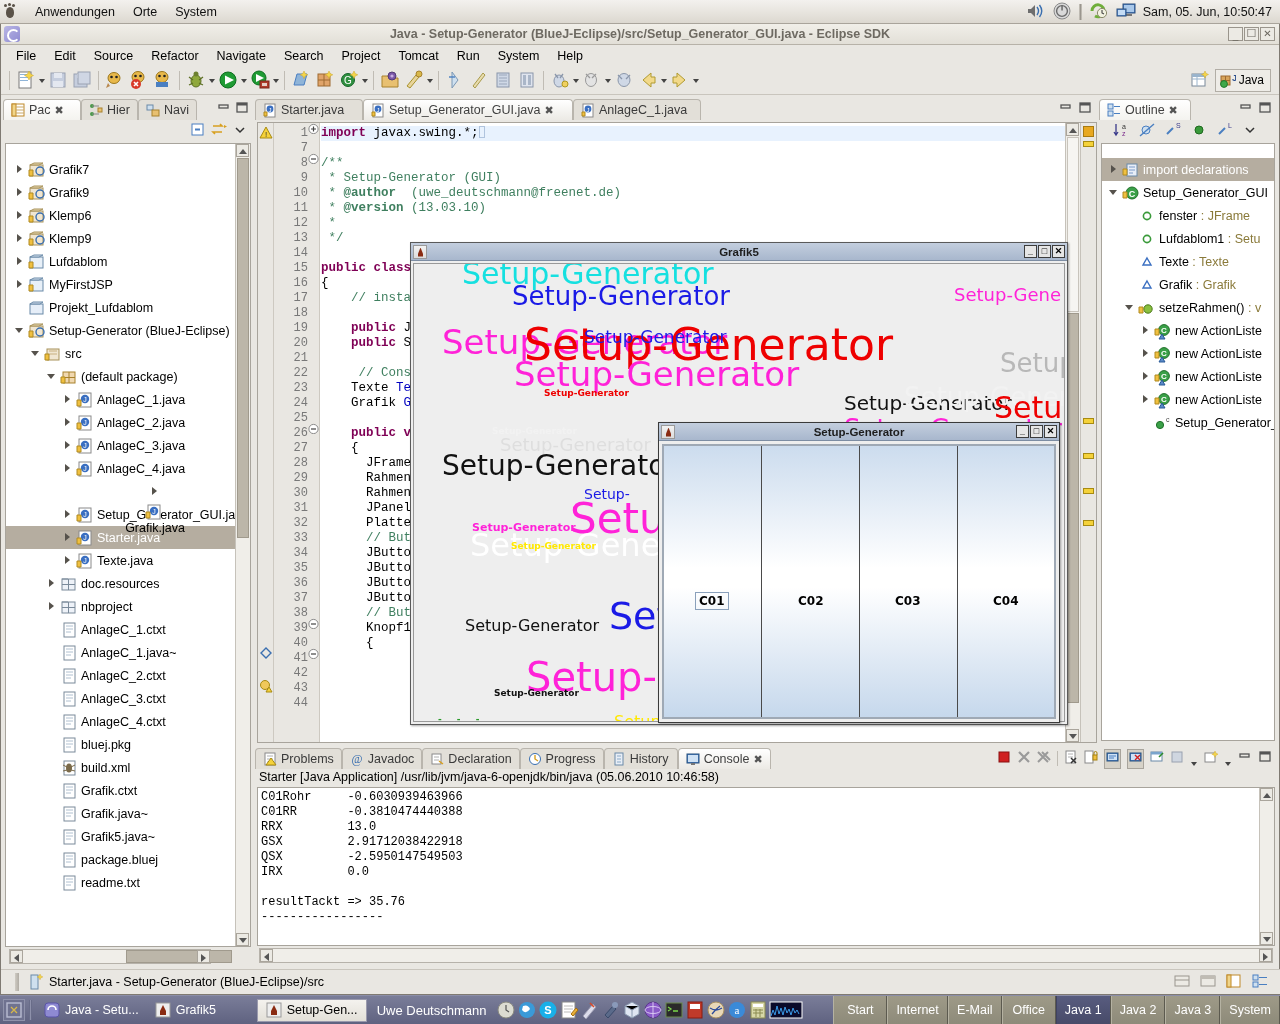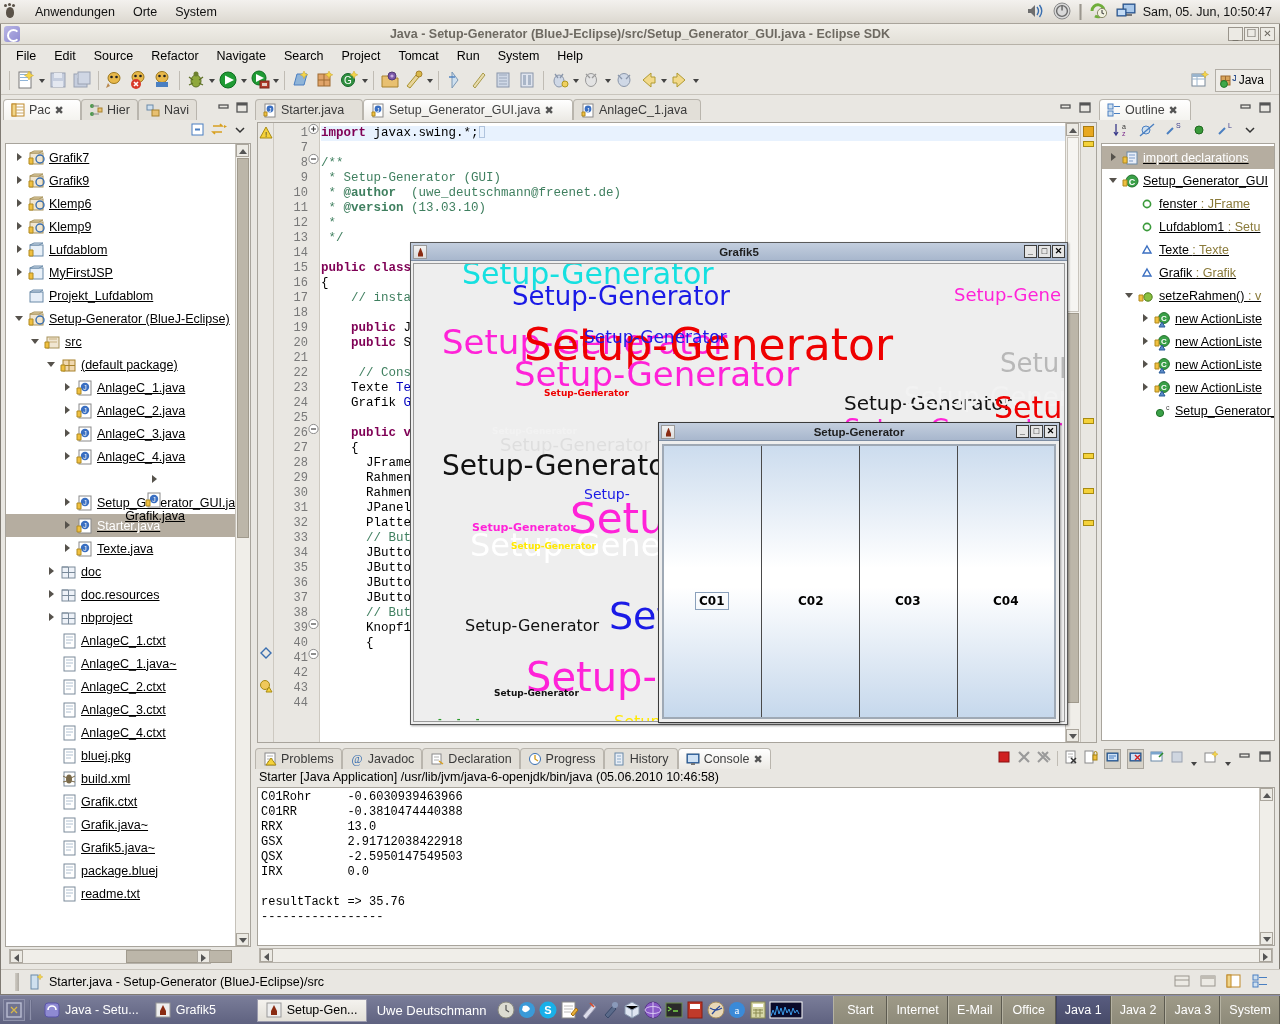--- a/index.html
+++ b/index.html
@@ -95,21 +95,21 @@
   .vtab.active { background:#fff; color:#3f3f3f;
      background:linear-gradient(to bottom,#ffffff,#f4f3ef); }
   .vtab.active.sel { background:linear-gradient(to bottom,#ffffff,#eceae5); }
   .vtab .xm { font-size:11px; color:#555; }
   .vtoolrow { height:22px; display:flex; align-items:center; justify-content:flex-end;
       gap:5px; padding-right:5px; background:#e9e7e2;}
   .vcontent { position:absolute; left:2px; right:2px; background:#fff;
       border:1px solid #a8a49c; overflow:hidden;}
 
   
-  .tree { font-size:12.5px; color:#000; padding-top:2px;text-decoration:underline; }
+  .tree { font-size:12.5px; color:#000; padding-top:14px; }
   .trow { height:23px; display:flex; align-items:center; white-space:nowrap;}
   .trow.selected { background:#b5ada0; color:#fff; }
   .tw { width:16px; height:23px; position:relative; flex:none;}
   .tw.closed:after{content:"";position:absolute;left:5px;top:7px;
      border-top:4px solid transparent;border-bottom:4px solid transparent;
      border-left:5px solid #56524c;}
   .tw.open:after{content:"";position:absolute;left:3px;top:9px;
      border-left:4px solid transparent;border-right:4px solid transparent;
      border-top:5px solid #56524c;}
   .ticon { width:18px;height:18px; flex:none; position:relative; margin-right:3px;}
@@ -713,28 +713,20 @@
               </div>
               <div class="trow" style="padding-left: 54px;">
                 <div class="tw closed"></div>
                 <span class="ticon"><svg width="18" height="18">
                     <rect x="3" y="2" width="12" height="14" fill="#fff" stroke="#8a8a8a"></rect>
                     <circle cx="9" cy="8" r="4.2" fill="#3a6fc1"></circle>
                     <text x="9" y="11" font-size="7" fill="#fff" text-anchor="middle" font-family="Liberation Sans">J</text>
                     <path d="M1 9 h4 v6 h-4z" fill="#f0c040" stroke="#b08a20"></path>
                   </svg></span>
                 <span>Texte.java</span>
-              </div>
-              <div class="trow" style="padding-left: 38px;">
-                <div class="tw closed"></div>
-                <span class="ticon"><svg width="18" height="18">
-                    <rect x="2" y="4" width="13" height="11" fill="#eef2f8" stroke="#7a8a9a"></rect>
-                    <path d="M2 4 h6 M8.5 4 v11 M2 9.5 h13" stroke="#7a8a9a"></path>
-                  </svg></span>
-                <span>doc</span>
               </div>
               <div class="trow" style="padding-left: 38px;">
                 <div class="tw closed"></div>
                 <span class="ticon"><svg width="18" height="18">
                     <rect x="2" y="4" width="13" height="11" fill="#eef2f8" stroke="#7a8a9a"></rect>
                     <path d="M2 4 h6 M8.5 4 v11 M2 9.5 h13" stroke="#7a8a9a"></path>
                   </svg></span>
                 <span>doc.resources</span>
               </div>
               <div class="trow" style="padding-left: 38px;">

